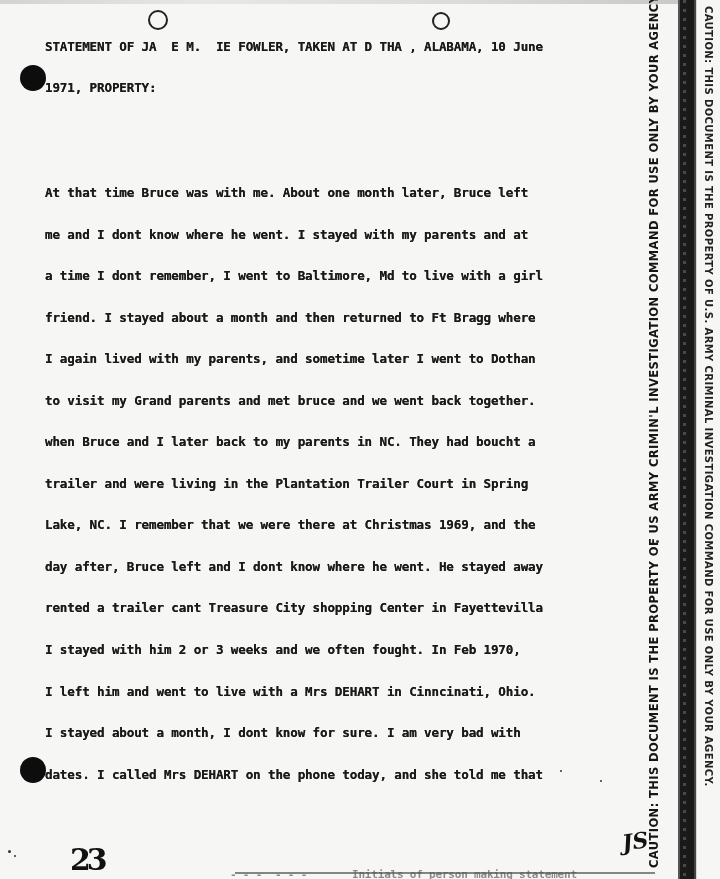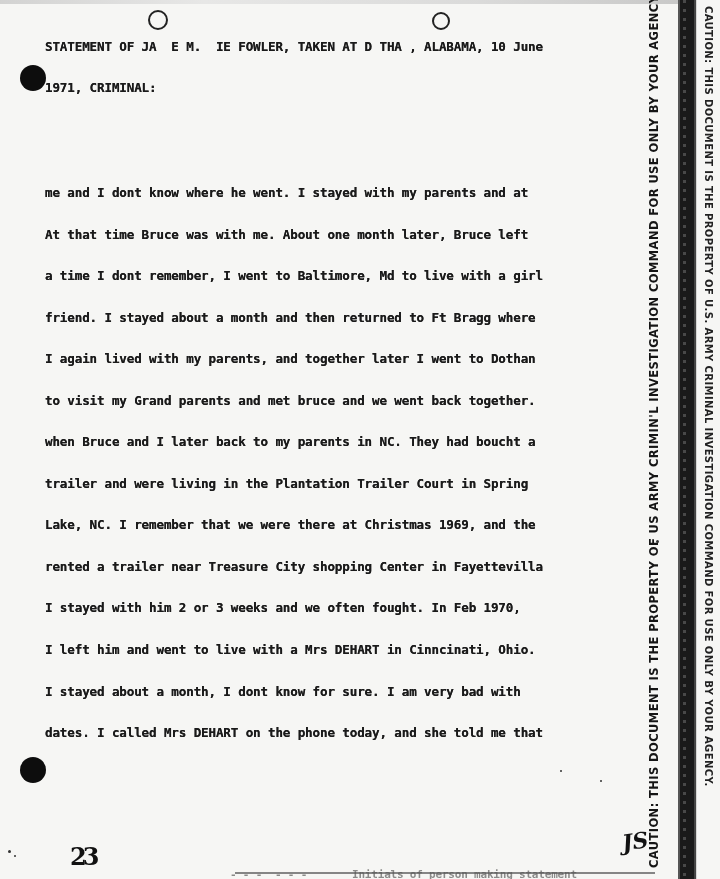--- a/index.html
+++ b/index.html
@@ -48,52 +48,53 @@
     font-weight: bold; font-size: 11.5px; letter-spacing: 0.4px;
     white-space: nowrap; color: #151515;
     transform-origin: left top;
   }
   .vert-left { left: 647px; top: 868px; transform: rotate(-90deg); }
   .vert-right { left: 714px; top: 6px; transform: rotate(90deg); font-size: 10px; color: #222; }
   .handwriting {
     position: absolute; font-family: "DejaVu Serif", "Liberation Serif", serif;
     font-weight: bold; color: #111;
   }
-  .hw-23 { left: 70px; top: 842px; font-size: 24px; letter-spacing: -4px; text-align: center; }
+  .hw-23 { left: 70px; top: 842px; font-size: 30px; letter-spacing: -4px; text-align: center; }
   .hw-initials { left: 622px; top: 828px; font-size: 22px; font-style: italic; transform: rotate(-8deg); }
   .bottom-partial {
     position: absolute; left: 230px; top: 868px; font-size: 11px; color: #333;
     font-weight: bold; letter-spacing: -0.2px; opacity: .55; white-space: pre;
   }
   .bottom-rule {
     position: absolute; left: 235px; top: 872px; width: 420px; height: 2px; background: #555; opacity: .7;
   }
   .speck { position: absolute; background: #333; border-radius: 50%; }
 </style>
 </head>
 <body>
 
 <div class="page">
   <div class="topline"></div>
 
   <div class="text">
     <span class="line">STATEMENT OF JA  E M.  IE FOWLER, TAKEN AT D THA , ALABAMA, 10 June</span>
-    <span class="line">1971, CRIMINAL:</span>
+    <span class="line">1971, PROPERTY:</span>
     <span class="gap-sm"></span>
     <div>
+      <span class="line">At that time Bruce was with me. About one month later, Bruce left</span>
       <span class="line">me and I dont know where he went. I stayed with my parents and at</span>
-      <span class="line">At that time Bruce was with me. About one month later, Bruce left</span>
       <span class="line">a time I dont remember, I went to Baltimore, Md to live with a girl</span>
       <span class="line">friend. I stayed about a month and then returned to Ft Bragg where</span>
-      <span class="line">I again lived with my parents, and together later I went to Dothan</span>
+      <span class="line">I again lived with my parents, and sometime later I went to Dothan</span>
       <span class="line">to visit my Grand parents and met bruce and we went back together.</span>
       <span class="line">when Bruce and I later back to my parents in NC. They had boucht a</span>
       <span class="line">trailer and were living in the Plantation Trailer Court in Spring</span>
       <span class="line">Lake, NC. I remember that we were there at Christmas 1969, and the</span>
-      <span class="line">rented a trailer near Treasure City shopping Center in Fayettevilla</span>
+      <span class="line">day after, Bruce left and I dont know where he went. He stayed away</span>
+      <span class="line">rented a trailer cant Treasure City shopping Center in Fayettevilla</span>
       <span class="line">I stayed with him 2 or 3 weeks and we often fought. In Feb 1970,</span>
       <span class="line">I left him and went to live with a Mrs DEHART in Cinncinati, Ohio.</span>
       <span class="line">I stayed about a month, I dont know for sure. I am very bad with</span>
       <span class="line">dates. I called Mrs DEHART on the phone today, and she told me that</span>
       
       
       
       
       
       

